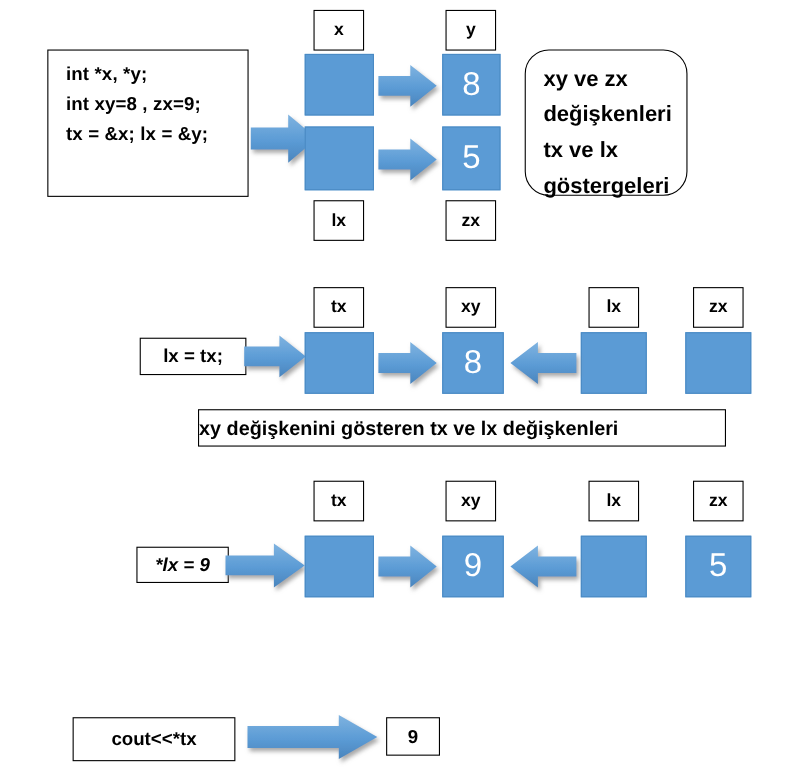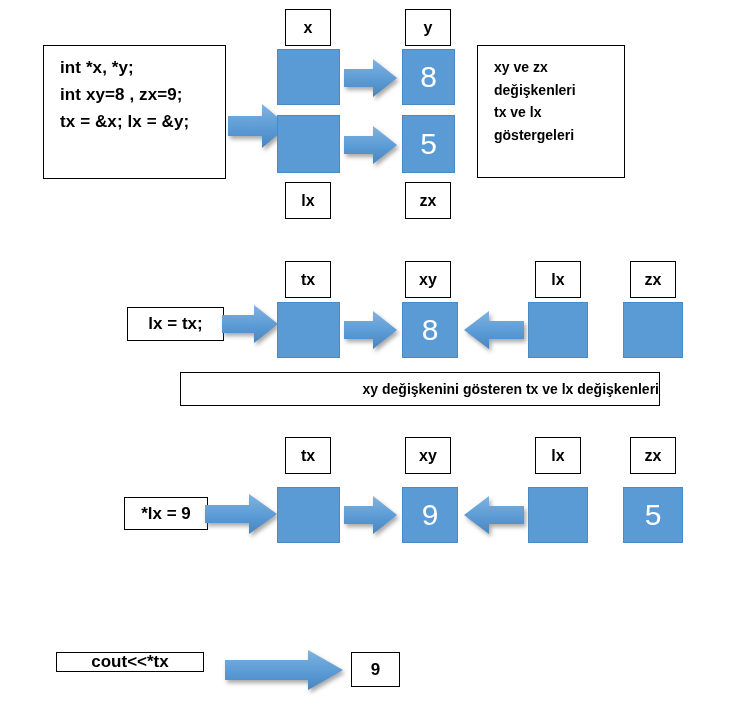--- a/index.html
+++ b/index.html
@@ -41,28 +41,29 @@
     display:block;
     font-size:17px;font-weight:bold;
     line-height:1.60;
     letter-spacing:.1px;
   }
   .codebox .ln{white-space:pre;margin-top:21px;}
 
   .noteboxtxt{
     padding:10px 0 10px 16px;
     display:block;
-    font-size:14px;font-weight:bold;
+    font-size:20px;font-weight:bold;
     line-height:1.62;
+    border-radius:22px;
   }
   .noteboxtxt .ln{white-space:pre;}
 
   .caption{
-    font-size:14px;font-weight:bold;
-    justify-content:flex-end;
+    font-size:18px;font-weight:bold;
+    justify-content:flex-start;
   }
 
   .smalllabel{font-size:17px;font-weight:bold;}
 
   
   .arrow{position:absolute;}
   .arrow svg{display:block;overflow:visible;}
 </style>
 </head>
 <body>
@@ -208,21 +209,21 @@
         </filter>
       </defs>
       <path d="M62,11 L27,11 L27,1 L2,20 L27,39 L27,29 L62,29 Z" fill="url(#ga3)" filter="url(#sh3)"></path>
     </svg>
   </div>
 
   <div class="wbox caption" style="left:180px;top:372px;width:480px;height:34px;">
     <span>xy değişkenini gösteren tx ve lx değişkenleri</span>
   </div>
 
-  <div class="wbox smalllabel" style="left:124px;top:497px;width:84px;height:33px;">
+  <div class="wbox smalllabel" style="left:124px;top:497px;width:84px;height:33px;font-style:italic;">
     <span>*lx = 9</span>
   </div>
 
   <div class="arrow" style="left:205px;top:492px;">
     <svg width="80" height="44" viewBox="0 0 80 44">
       <path d="M0,13 L44,13 L44,2 L72,22 L44,42 L44,31 L0,31 Z" fill="url(#ga2)" filter="url(#sh2)"></path>
     </svg>
   </div>
 
   <div class="wbox tag" style="left:285px;top:437px;">
@@ -257,21 +258,21 @@
     </svg>
   </div>
 
   <div class="arrow" style="left:462px;top:495px;">
     <svg width="66" height="40" viewBox="0 0 66 40">
       <path d="M62,11 L27,11 L27,1 L2,20 L27,39 L27,29 L62,29 Z" fill="url(#ga3)" filter="url(#sh3)"></path>
     </svg>
   </div>
 
 
-  <div class="wbox smalllabel" style="left:56px;top:652px;width:148px;height:20px;justify-content:center;">
+  <div class="wbox smalllabel" style="left:66px;top:652px;width:148px;height:40px;justify-content:center;">
     <span>cout&lt;&lt;*tx</span>
   </div>
 
   <div class="arrow" style="left:225px;top:648px;">
     <svg width="125" height="44" viewBox="0 0 125 44">
       <path d="M0,12 L83,12 L83,2 L118,22 L83,42 L83,32 L0,32 Z" fill="url(#ga2)" filter="url(#sh2)"></path>
     </svg>
   </div>
 
   <div class="wbox smalllabel" style="left:351px;top:652px;width:49px;height:35px;">

